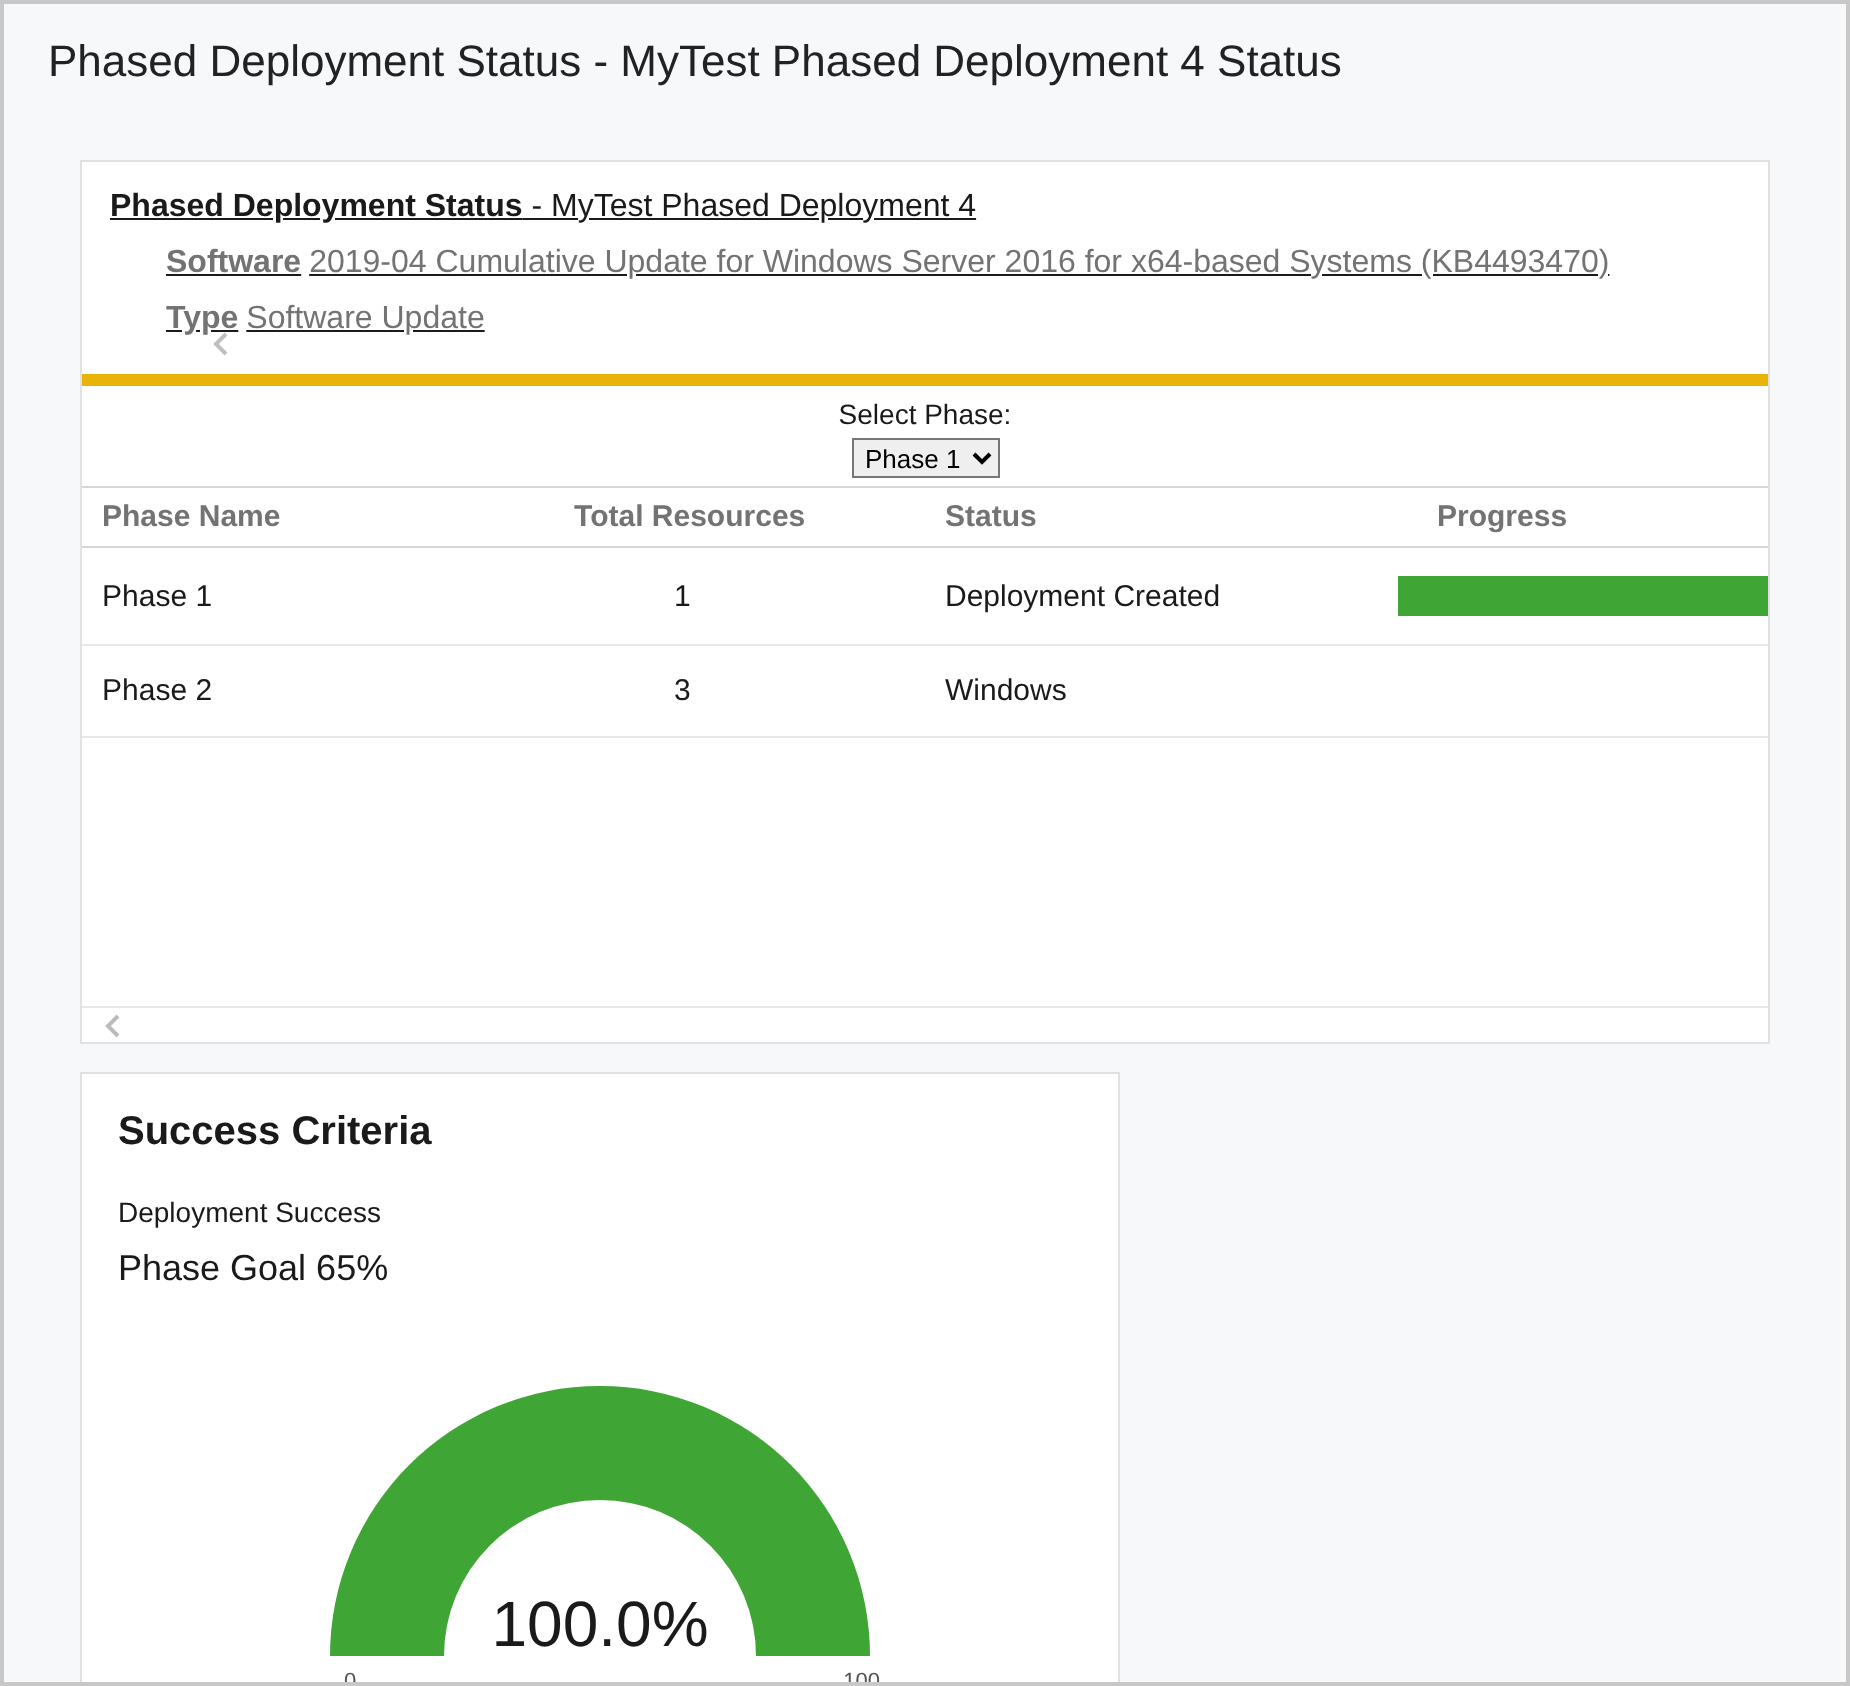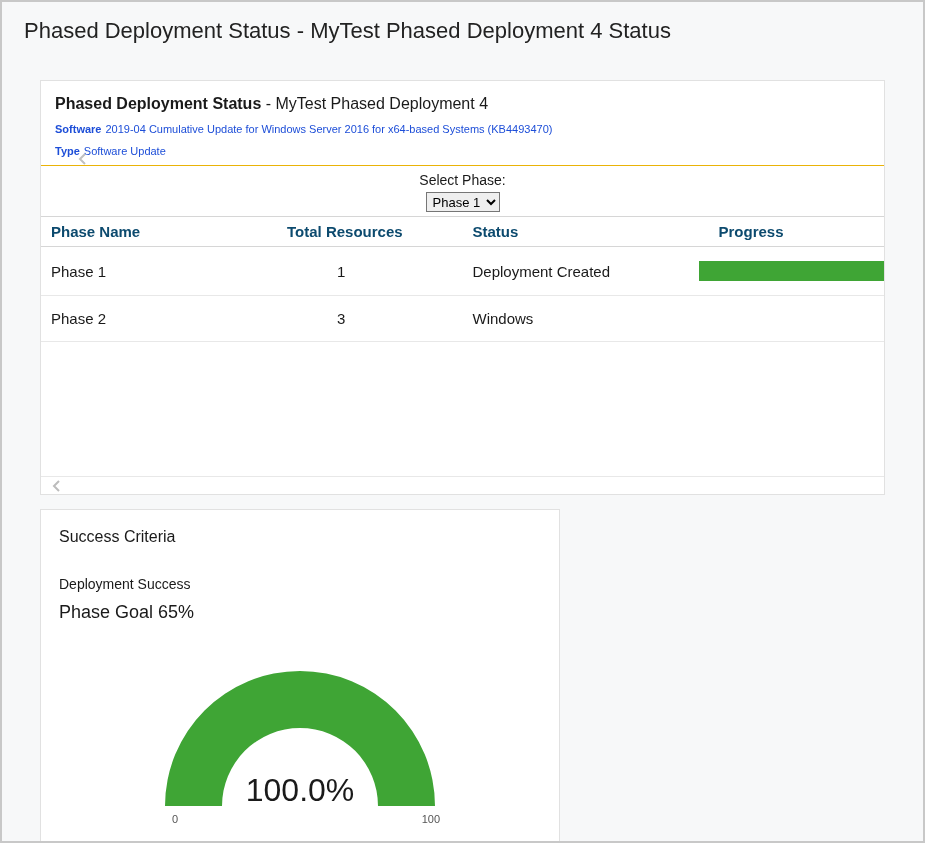--- a/index.html
+++ b/index.html
@@ -24,36 +24,38 @@
     }
     .content-wrap {
       padding: 0 38px 0 38px;
     }
     .panel {
       background: #fff;
       border: 1px solid #e1e1e1;
       margin-top: 28px;
     }
     .panel-header {
-      padding: 14px 14px 8px 14px;
-      border-bottom: 1px solid #eab308;
+      padding: 14px 14px 18px 14px;
+      border-bottom: 6px solid #eab308;
+      text-decoration: underline;
     }
     .panel-title {
       font-size: 16px;
       font-weight: 700;
       color: #1a1a1a;
     }
     .panel-title-sub {
       font-weight: 400;
       color: #1a1a1a;
     }
     .meta-row {
-      font-size: 11px;
+      font-size: 16px;
       margin-top: 10px;
-      color: #1d4ed8;
+      color: #737373;
+      margin-left: 28px;
     }
     .meta-row .label {
       font-weight: 700;
       margin-right: 4px;
     }
     .meta-row.second {
       margin-top: 10px;
       position: relative;
     }
     .chevron-left {
@@ -90,21 +92,21 @@
       border-collapse: collapse;
       table-layout: fixed;
     }
     table.phase-table th {
       text-align: left;
       font-size: 15px;
       font-weight: 700;
       padding: 6px 10px 6px 10px;
       border-top: 1px solid #d6d6d6;
       border-bottom: 1px solid #d6d6d6;
-      color: #0c4a6e;
+      color: #737373;
     }
     table.phase-table th.col-name { width: 28%; text-align:left;}
     table.phase-table th.col-total { width: 22%; text-align:left;}
     table.phase-table th.col-status { width: 28%; text-align:left;}
     table.phase-table th.col-progress { width: 22%; text-align:left; padding-left:20px;}
     table.phase-table td {
       font-size: 15px;
       padding: 14px 10px;
       border-bottom: 1px solid #e8e8e8;
       color: #1a1a1a;
@@ -136,23 +138,23 @@
     }
     
     .criteria-panel {
       background: #fff;
       border: 1px solid #e1e1e1;
       margin-top: 14px;
       width: 520px;
       padding: 18px 18px 10px 18px;
     }
     .criteria-title {
-      font-size: 16px;
-      font-weight: 400;
-      margin-bottom: 30px;
+      font-size: 20px;
+      font-weight: 700;
+      margin-bottom: 20px;
     }
     .criteria-sub1 {
       font-size: 14px;
       margin-bottom: 10px;
     }
     .criteria-sub2 {
       font-size: 18px;
       margin-bottom: 8px;
     }
     .gauge-wrap {

